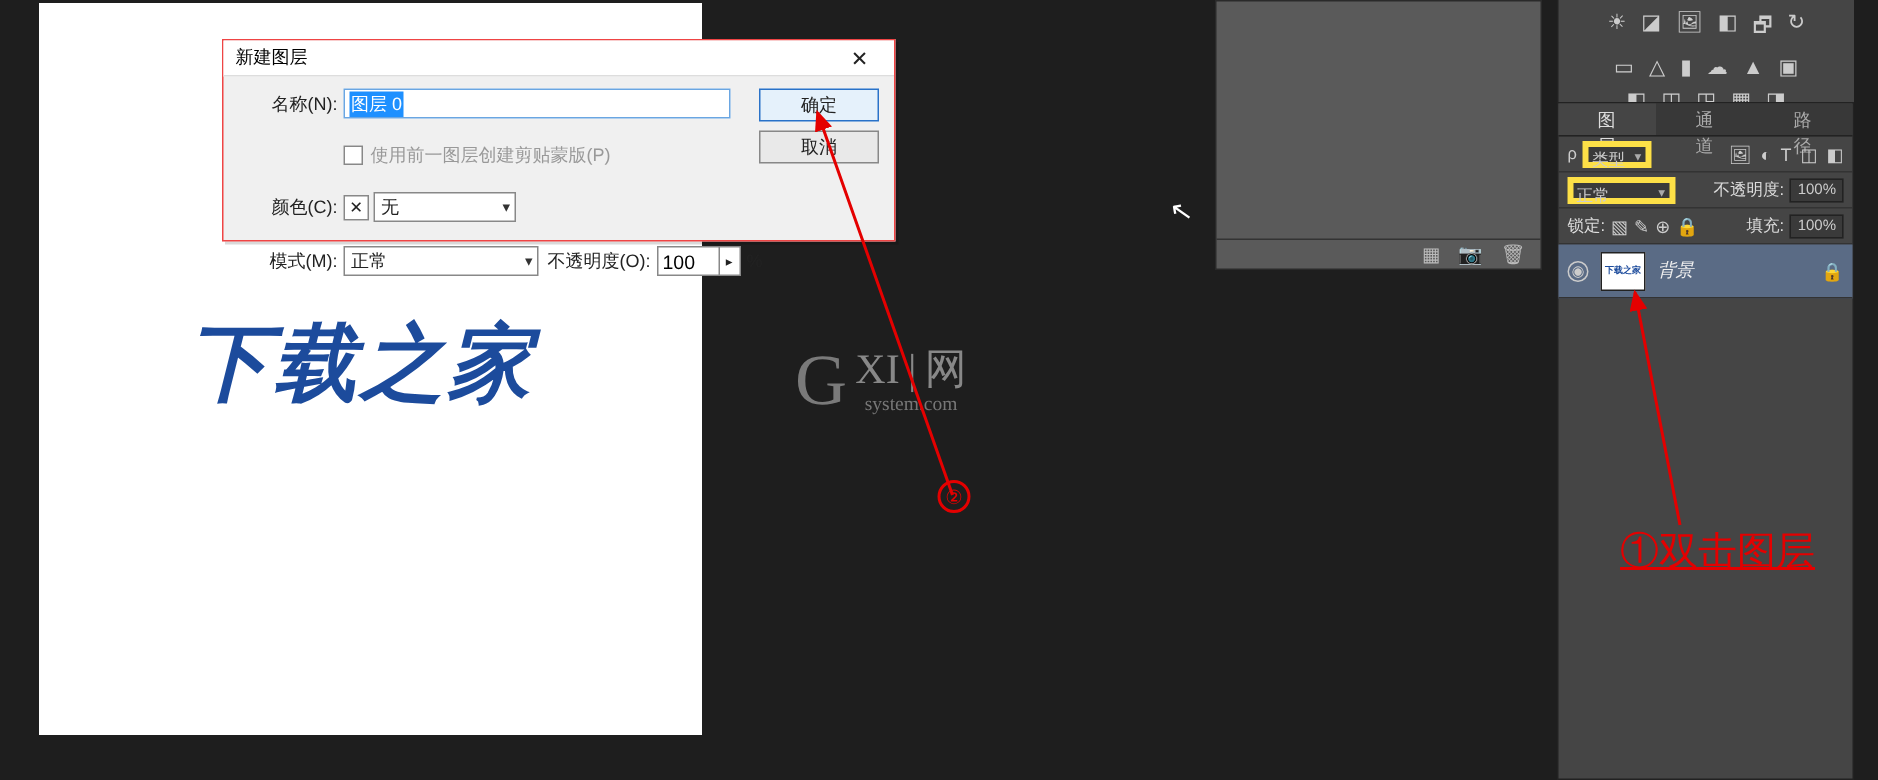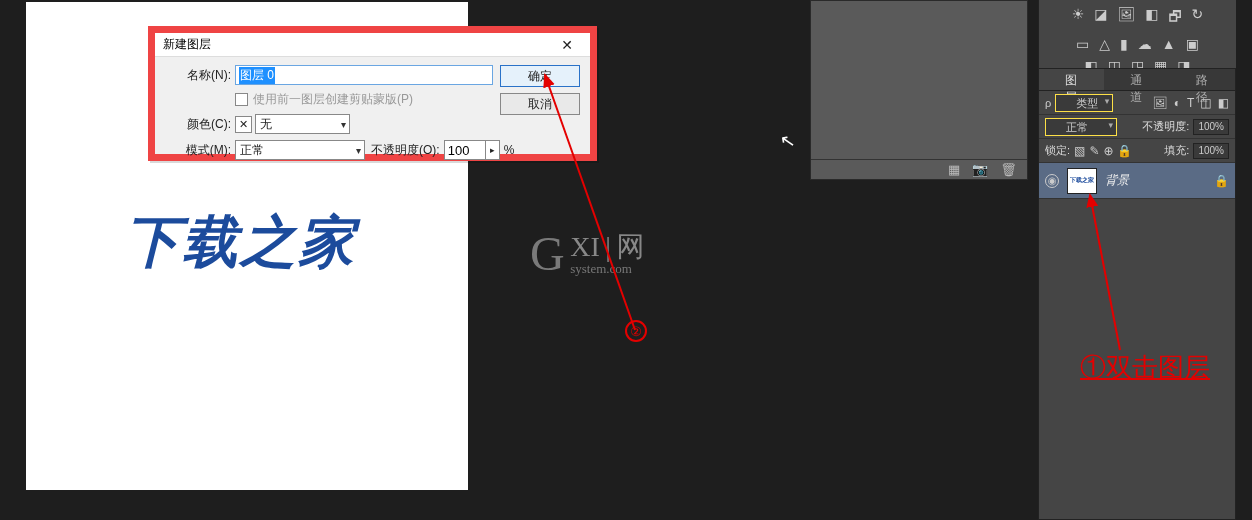--- a/index.html
+++ b/index.html
@@ -12,41 +12,41 @@
   }
   .canvas-text {
     position: absolute; left: 98px; top: 203px;
     font-size: 56px; font-weight: 800; letter-spacing: 2px;
     color: #1c4b9c; font-style: italic;
   }
 
   
   .watermark {
     position: absolute; left: 530px; top: 230px;
-    color: #6a6a6a; font-size: 20px; 
+    color: #6a6a6a; font-size: 20px; text-align: center; 
   }
   .watermark .big-g { font-size: 48px; font-family: Georgia, serif; color: #7a7a7a; font-weight: 400; display:inline-block; vertical-align: top; line-height: 48px;}
   .watermark .rest { display:inline-block; vertical-align: top; line-height: 22px; margin-top: 6px;}
   .watermark .xi { font-size: 28px; color:#888; font-family: Georgia, serif;}
   .watermark .cn { font-size: 28px; color:#888; font-family: "SimSun", serif; }
   .watermark .sys { display:block; font-size: 13px; color:#777; margin-top: -2px; font-family: Georgia, serif;}
 
   
   .dialog {
     position: absolute; left: 148px; top: 26px; width: 449px; height: 135px;
-    background: #f0f0f0; border: 7px solid #ef4444; 
+    background: #f0f0f0; border: 1px solid #ef4444; 
     box-shadow: 2px 2px 0 rgba(0,0,0,0.15);
   }
   .dlg-title {
     height: 24px; background:#fff; border-bottom:1px solid #ddd;
     padding: 2px 8px; font-size: 12px; display:flex; justify-content: space-between; align-items:center;
   }
   .dlg-close { width:30px; height:20px; display:flex; align-items:center; justify-content:center; font-size:14px; color:#222;}
   .dlg-body { position: relative; padding: 8px; font-size: 12px; color:#222;}
-  .row { display:flex; align-items:center; margin-bottom:6px;}
+  .row { display:flex; align-items:center; margin-bottom:16px;}
   .lbl { width: 68px; text-align:right; margin-right:4px;}
   .lbl2 { width: 64px; text-align:right; margin-right:4px;}
   .name-input {
     width: 258px; height: 20px; font-size:12px; padding:1px 3px;
     border:1px solid #6aa6e2; background:#fff;
   }
   input[type=text].name-input { background:#1e90ff; color:#fff; }
   .name-input::selection{background:#1e90ff;color:#fff;}
   .btn {
     width: 80px; height: 22px; font-size:12px; border:1px solid #888; background:#e9e9e9;
@@ -90,21 +90,21 @@
   
   .layers-panel{
     position:absolute; right:16px; top:68px; width:198px; height:452px;
     background:#454545; border:1px solid #222;
     color:#ccc; font-size:12px;
   }
   .tabs{ display:flex; height:22px; background:#383838; border-bottom:1px solid #222;}
   .tab{ padding:3px 26px; color:#aaa;}
   .tab.active{ background:#454545; color:#ddd;}
   .panel-row{ display:flex; align-items:center; height:24px; border-bottom:1px solid #333; padding:0 6px; gap:4px;}
-  .mini-sel{flex:0 0 auto; height:18px; padding:1px 14px 1px 20px; border:1px solid #fde047; background:#3a3a3a; font-size:11px; position:relative;}
+  .mini-sel{flex:0 0 auto; height:18px; padding:1px 14px 1px 2px; border:4px solid #fde047; background:#3a3a3a; font-size:11px; position:relative;}
   .mini-sel::after{content:"▾";position:absolute;right:3px;font-size:9px;color:#aaa;}
   .mini-label{font-size:11px;color:#ddd;}
   .pct{ height:16px; padding:1px 4px; border:1px solid #222; background:#3a3a3a; font-size:10px;}
   .layer-list{ }
   .layer-row{
     display:flex; align-items:center; height:36px; background:#5a6b85; border-bottom:1px solid #333;
     padding:0 6px; gap:8px;
   }
   .eye{ width:14px;height:14px; border-radius:50%; border:1px solid #ccc; display:inline-flex; align-items:center; justify-content:center; font-size:10px; color:#ccc;}
   .thumb{ width:30px;height:26px; background:#fff; border:1px solid #222; display:flex;align-items:center;justify-content:center; font-size:6px; color:#1c4b9c; font-weight:bold;}

